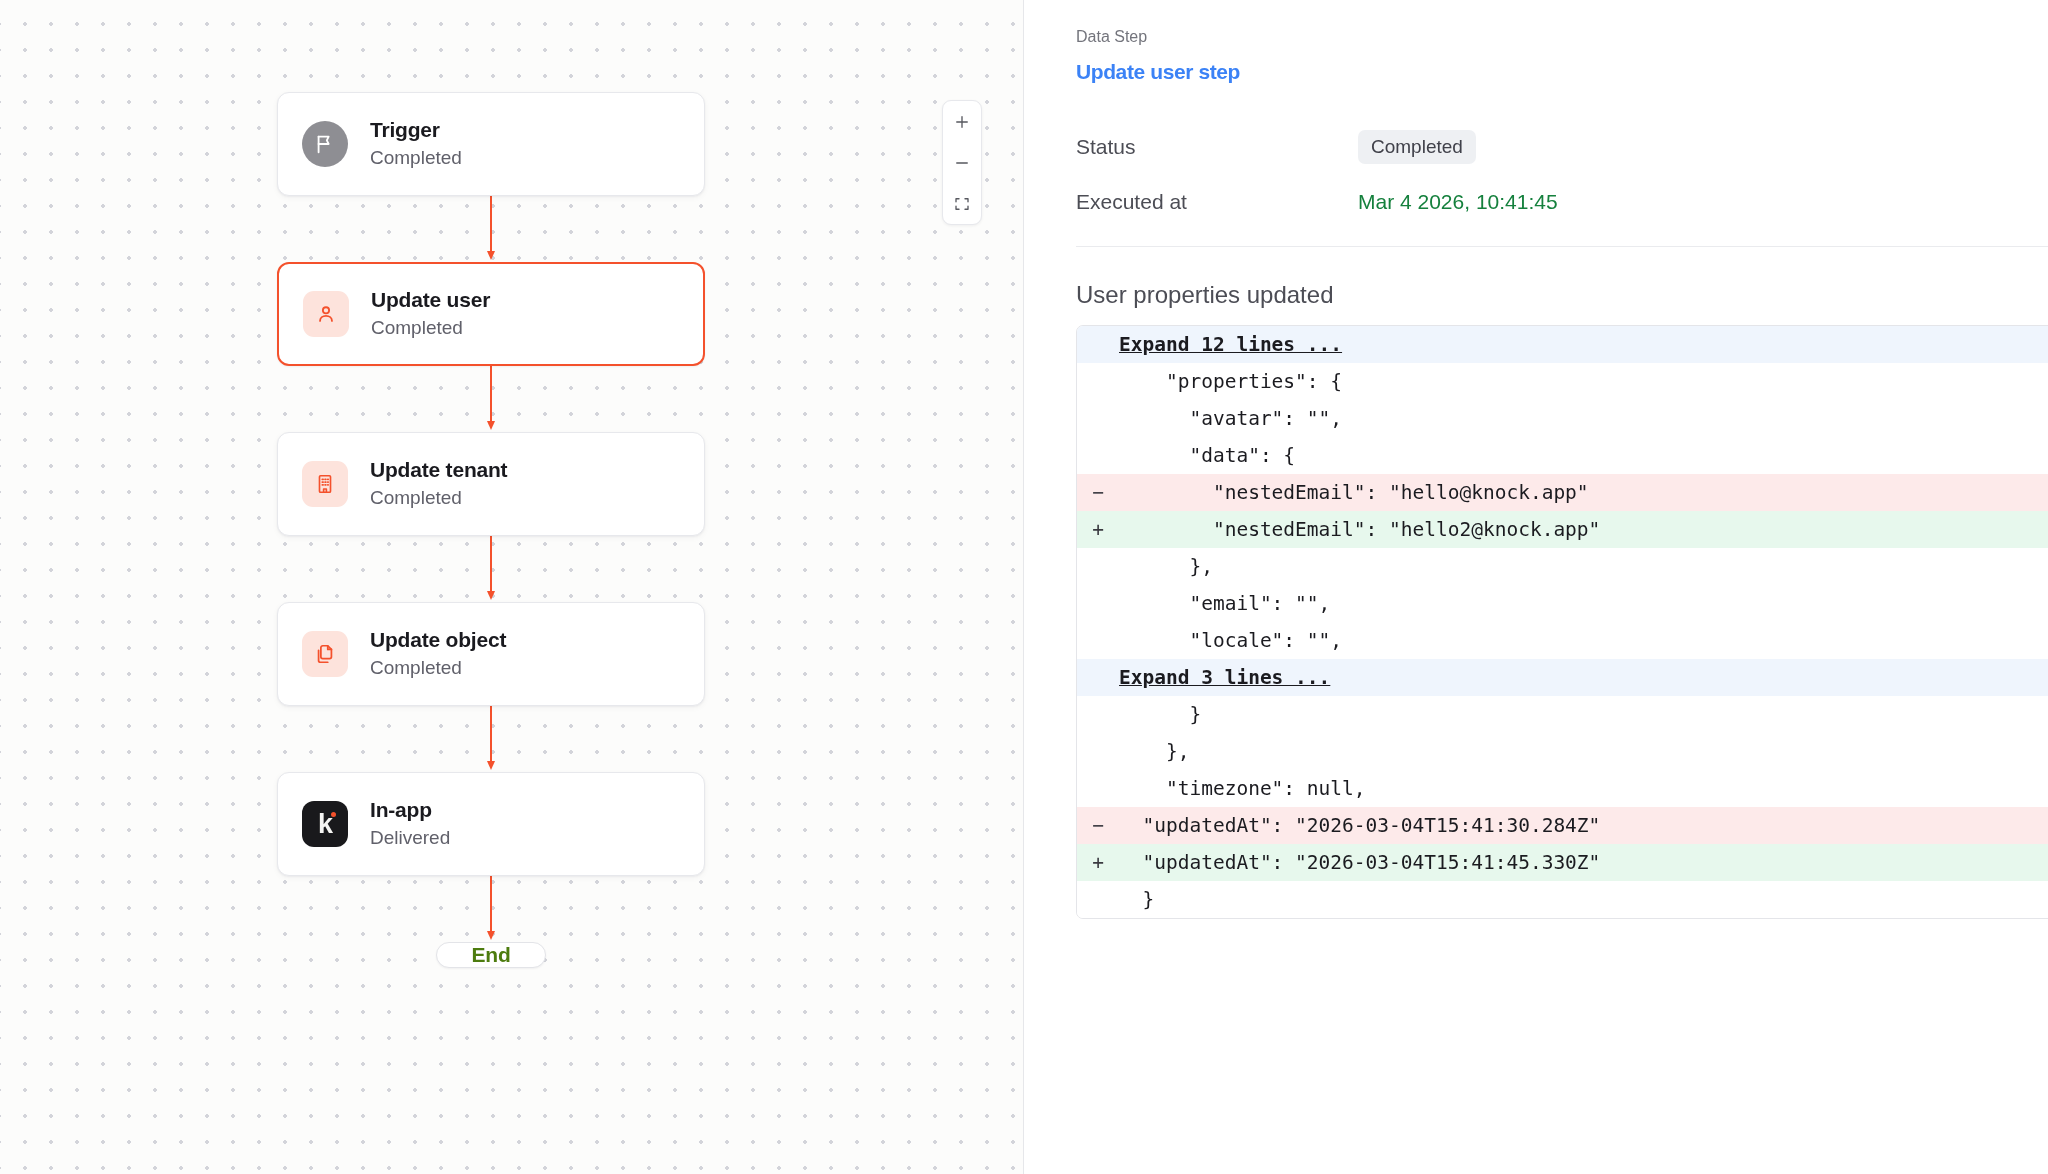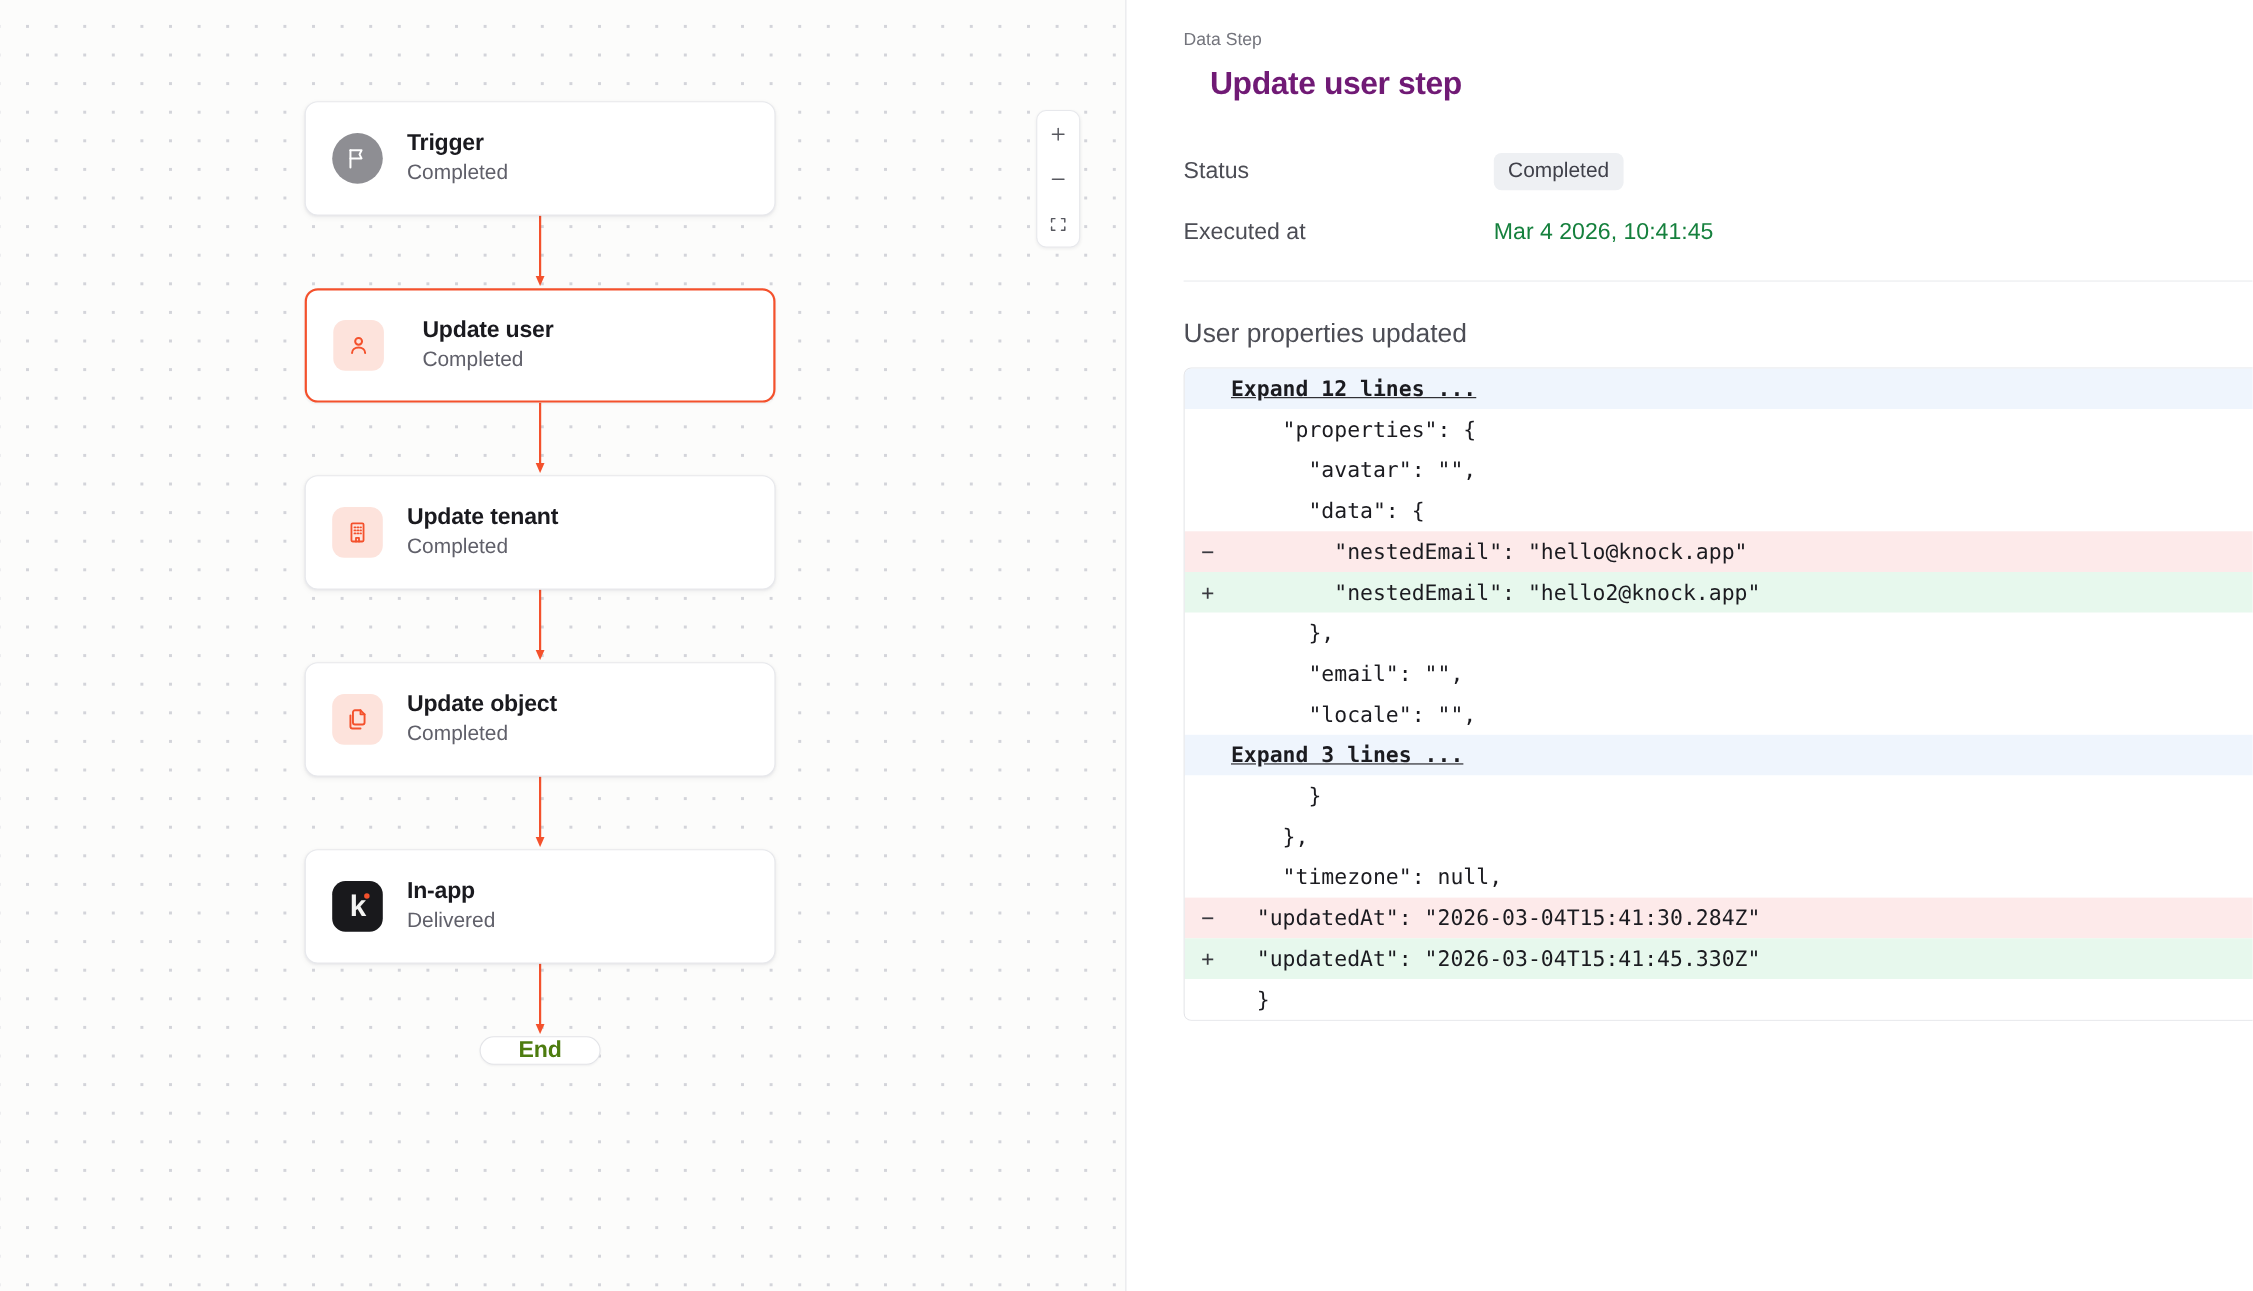--- a/index.html
+++ b/index.html
@@ -46,21 +46,20 @@
     border-radius: 12px;
     box-shadow: 0 1px 2px rgba(16,24,40,0.05), 0 2px 6px rgba(16,24,40,0.04);
     display: flex;
     align-items: center;
     padding: 12px 24px;
     height: 104px;
   }
   .node.selected {
     border: 2px solid #f4512c;
     box-shadow: 0 1px 2px rgba(16,24,40,0.05);
-    gap: 13px;
   }
 
   .node-icon {
     width: 46px;
     height: 46px;
     flex: 0 0 46px;
     margin-right: 22px;
     display: flex;
     align-items: center;
     justify-content: center;
@@ -171,26 +170,25 @@
     padding: 28px 0 0 52px;
     overflow: hidden;
     background: #fff;
   }
   .breadcrumb {
     font-size: 16px;
     color: #73747c;
     margin-bottom: 14px;
   }
   .panel-title {
-    font-size: 29px;
+    font-size: 21px;
     font-weight: bold;
-    color: #701a75;
+    color: #3b82f6;
     letter-spacing: -0.4px;
     margin-bottom: 46px;
-    margin-left: 24px;
   }
 
   .meta-row {
     display: flex;
     align-items: center;
     margin-bottom: 22px;
     min-height: 32px;
   }
   .meta-label {
     width: 282px;

